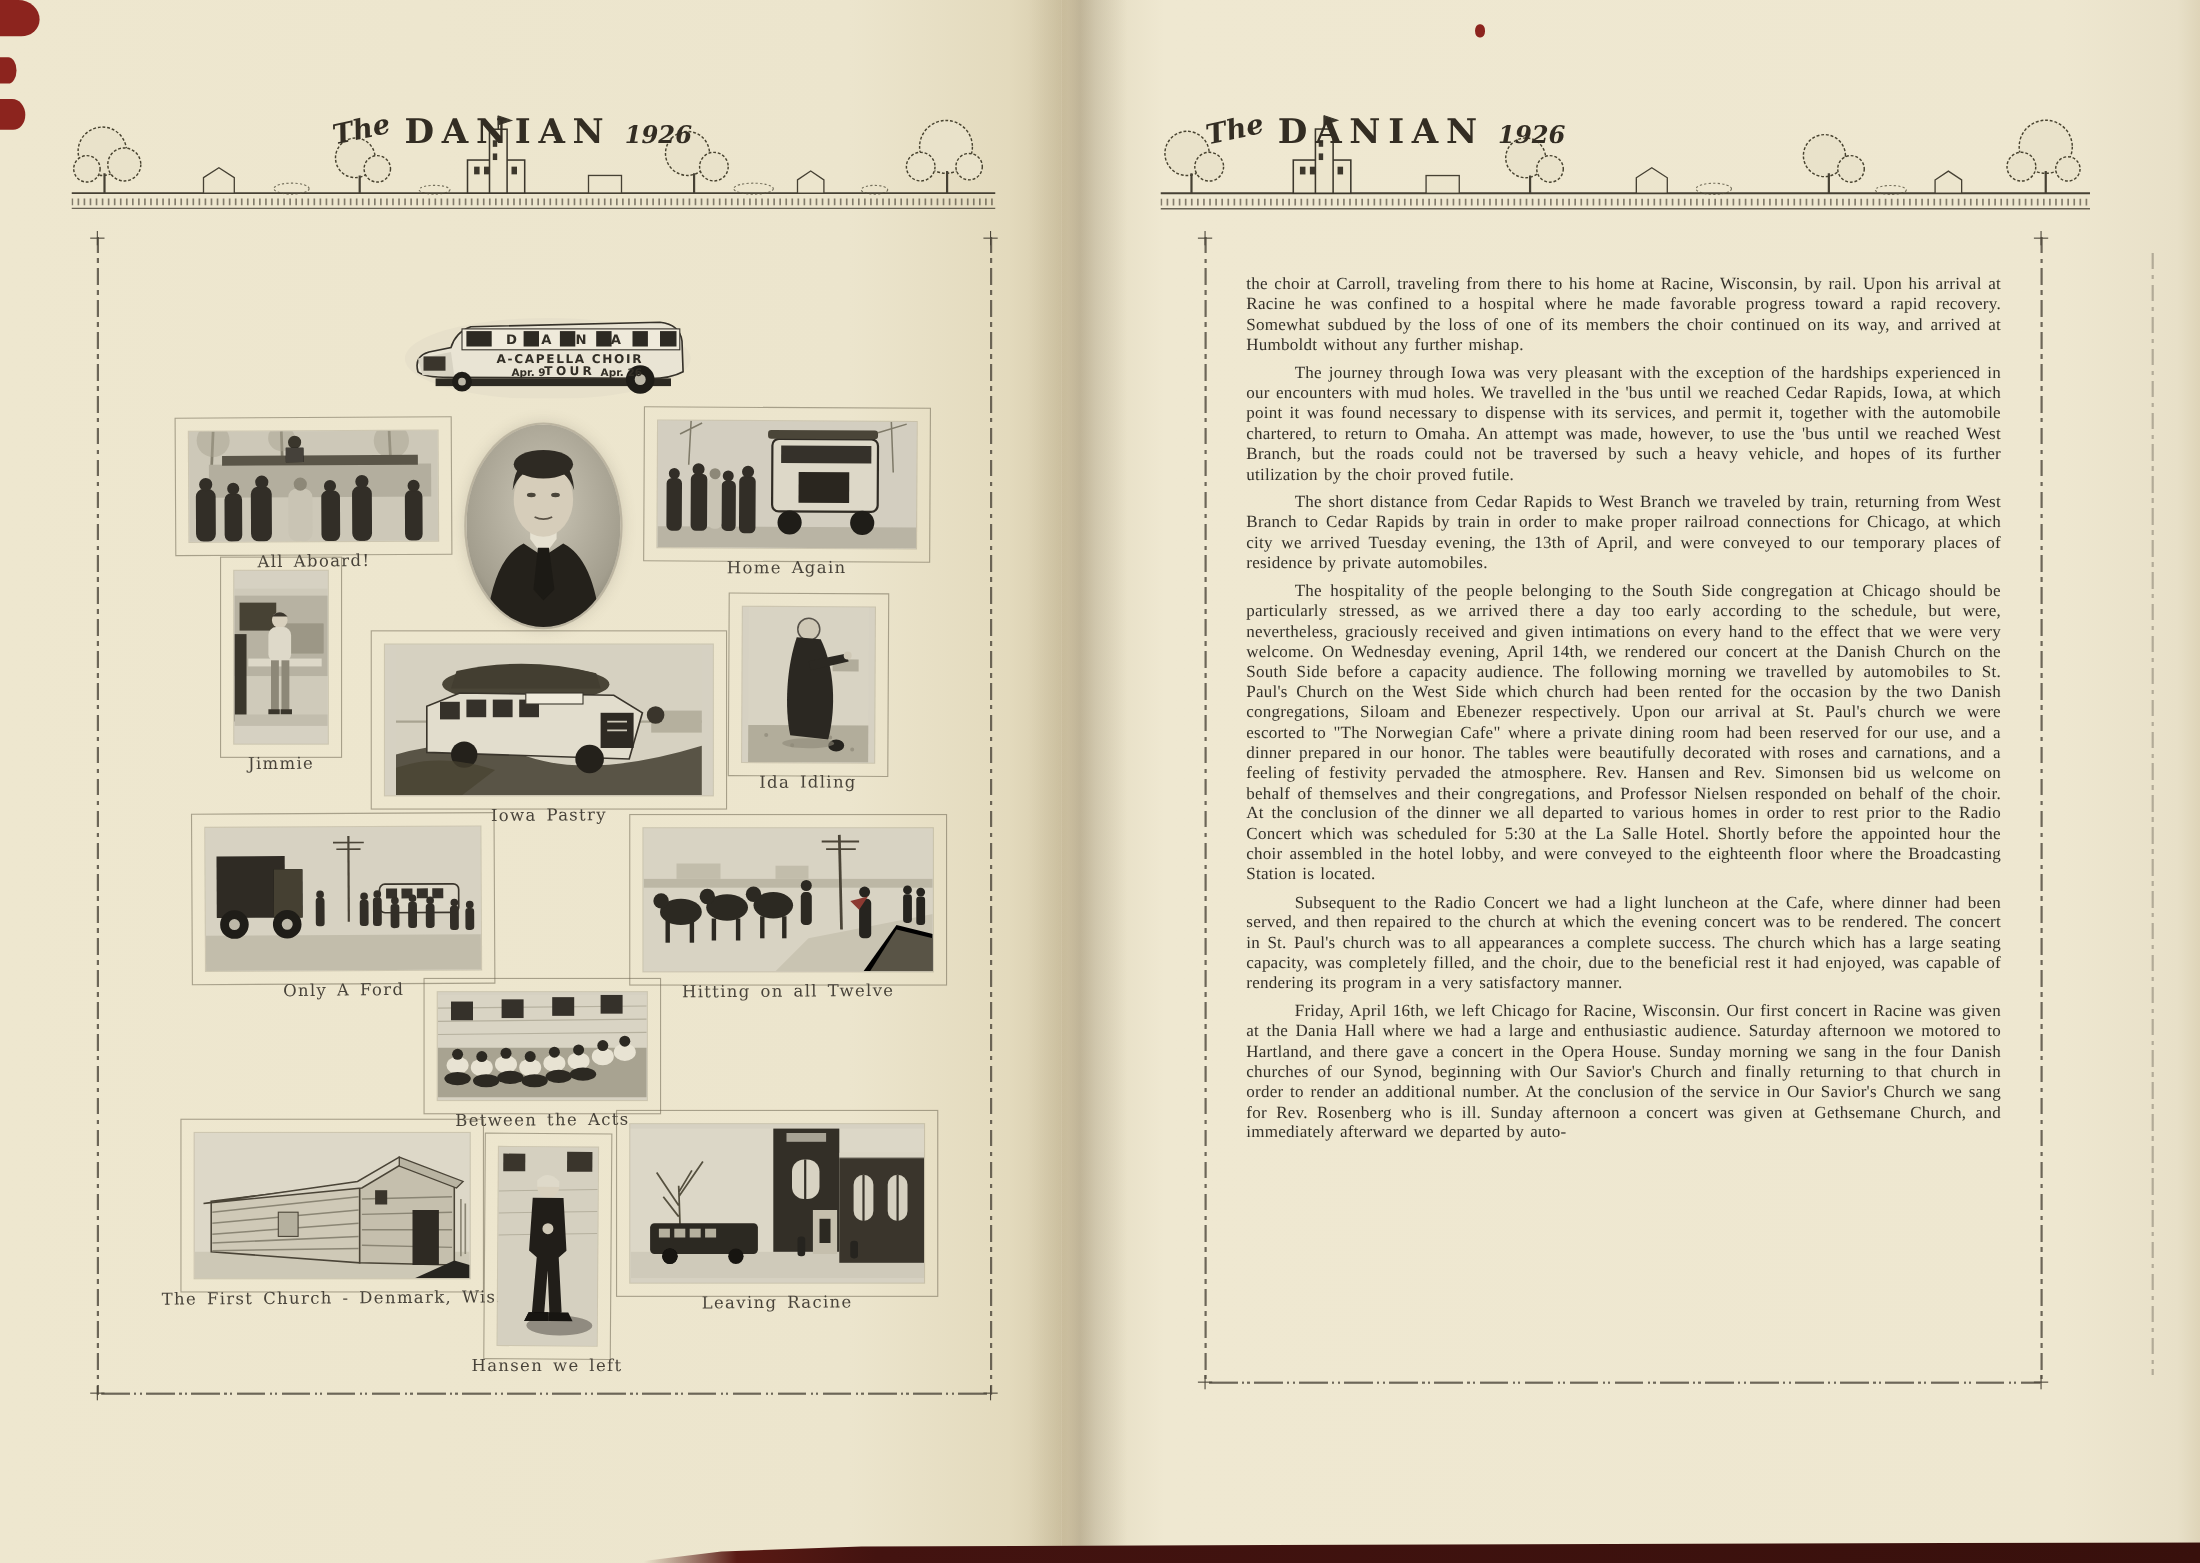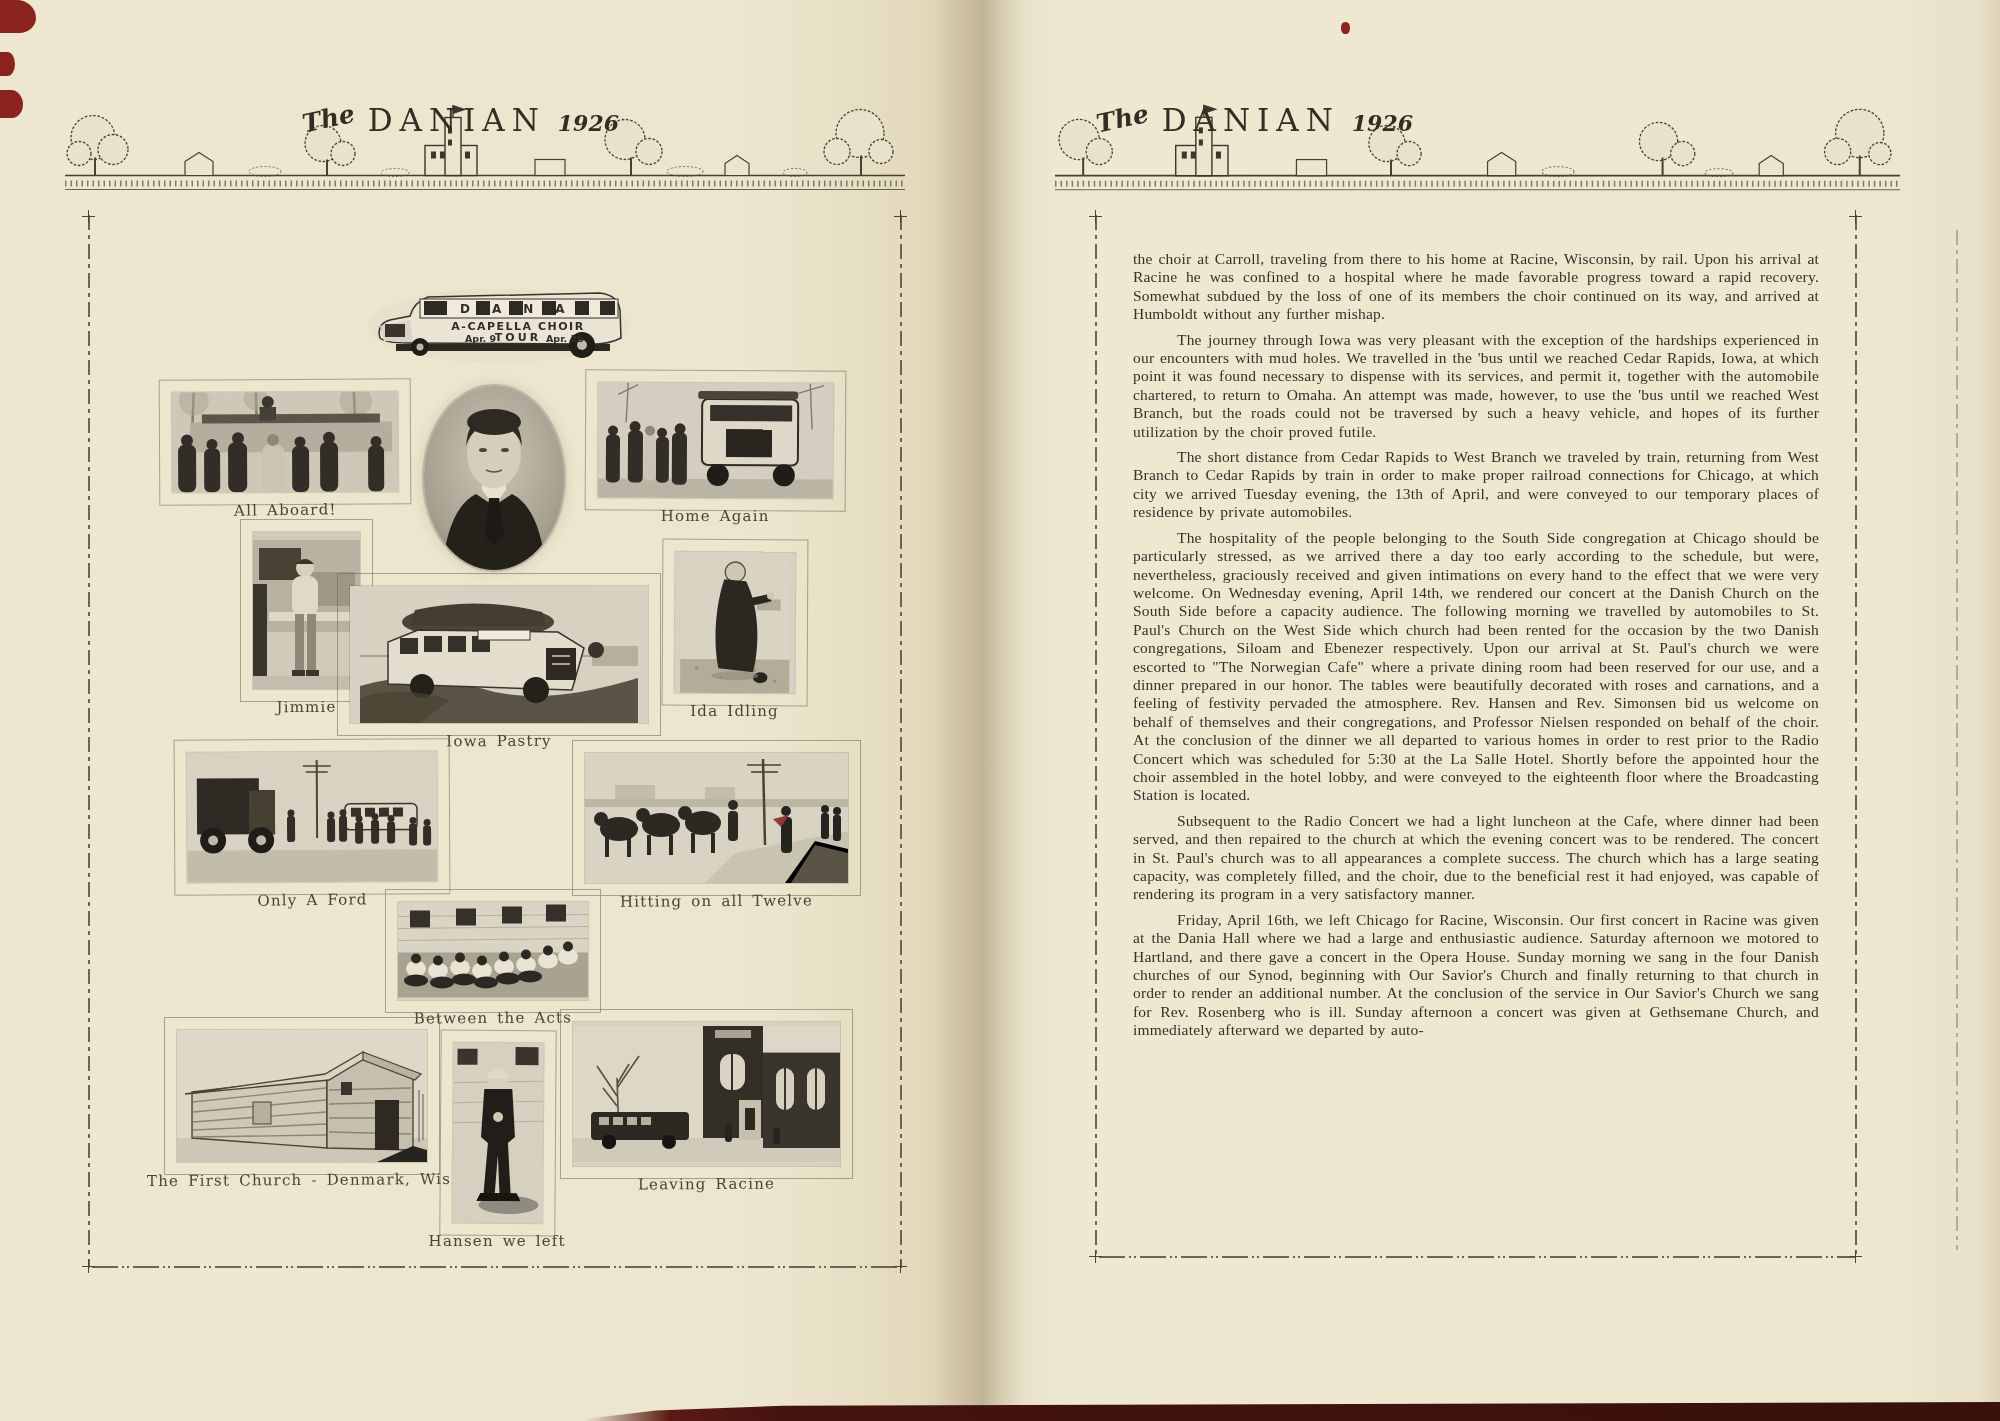--- a/index.html
+++ b/index.html
@@ -29,21 +29,21 @@
   .cross{width:13px;height:13px;}
   .cross::before{content:"";position:absolute;left:0;right:0;top:5.5px;height:1.6px;background:#4c463a;}
   .cross::after{content:"";position:absolute;top:0;bottom:0;left:5.5px;width:1.6px;background:#4c463a;}
 
   
   .hdr{height:95px;}
   .hdr svg{position:absolute;inset:0;width:100%;height:100%;}
   .title-block{position:absolute;top:4px;display:flex;align-items:baseline;gap:12px;color:#332d23;}
   .t-the{font-family:"DejaVu Serif",serif;font-style:italic;font-weight:bold;font-size:25px;
          transform:rotate(-12deg) translateY(-4px);display:inline-block;}
-  .t-main{font-family:"DejaVu Serif",serif;font-weight:normal;font-size:31px;letter-spacing:7px;}
+  .t-main{font-family:"DejaVu Serif",serif;font-weight:bold;font-size:31px;letter-spacing:7px;}
   .t-year{font-family:"DejaVu Serif",serif;font-style:italic;font-weight:bold;font-size:22px;}
 
   
   figure.shot{position:absolute;margin:0;}
   .shot .pframe{position:absolute;inset:-13px;border:1px solid rgba(110,102,82,.55);}
   .shot .img{position:absolute;inset:0;overflow:hidden;background:#d6d1c2;
      box-shadow:0 0 0 1px rgba(60,55,45,.18);}
   .shot .img svg{display:block;width:100%;height:100%;}
   .shot figcaption{position:absolute;top:calc(100% + 9px);left:-30px;right:-30px;text-align:center;
      font-family:"DejaVu Serif",serif;font-size:15px;color:#48433a;letter-spacing:1.2px;word-spacing:3px;
@@ -327,21 +327,21 @@
         <rect x="74" y="50" width="15" height="52" rx="5"></rect>
             <circle cx="82" cy="46" r="5.5"></circle>
       </g>
       <rect x="46" y="52" width="12" height="46" rx="5" fill="#c9c4b4"></rect>
           <circle cx="52" cy="48" r="5" fill="#8d8878"></circle>
     </svg>
       </div>
     <figcaption>Home Again</figcaption>
   </figure>
 
-  <figure class="shot" style="left:213px;top:532px;width:107px;height:157px;margin-left:40px;">
+  <figure class="shot" style="left:213px;top:519px;width:85px;height:157px;">
     <div class="pframe"></div>
     <div class="img">
         <svg viewBox="0 0 107 157">
       <rect width="107" height="157" fill="#cfcaba"></rect>
       <rect x="0" y="8" width="107" height="92" fill="#b7b2a2"></rect>
       <rect x="6" y="16" width="42" height="32" fill="#474234"></rect>
       <rect x="58" y="40" width="44" height="34" fill="#9c9786" stroke="#57524 2"></rect>
       <rect x="58" y="40" width="44" height="34" fill="#9c9786"></rect>
       <rect x="16" y="80" width="84" height="9" fill="#ddd8c8"></rect>
       <rect x="0" y="52" width="14" height="100" fill="#3a362c"></rect>

